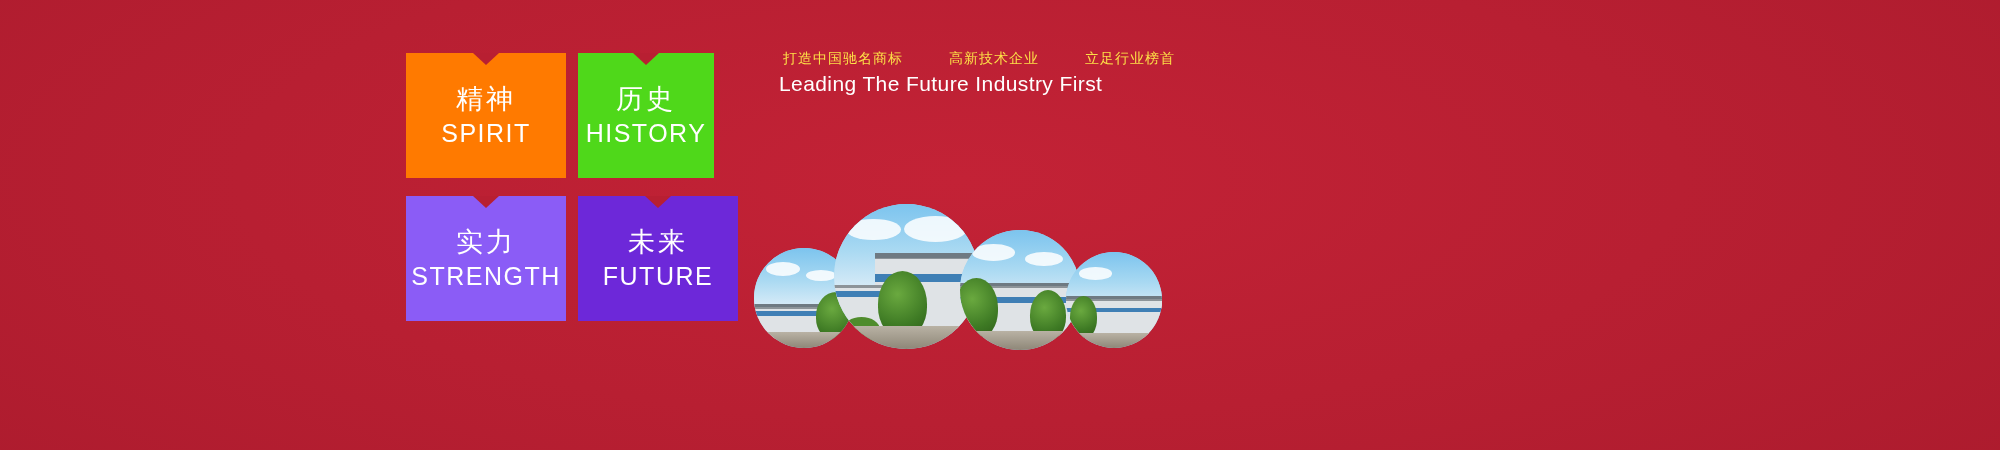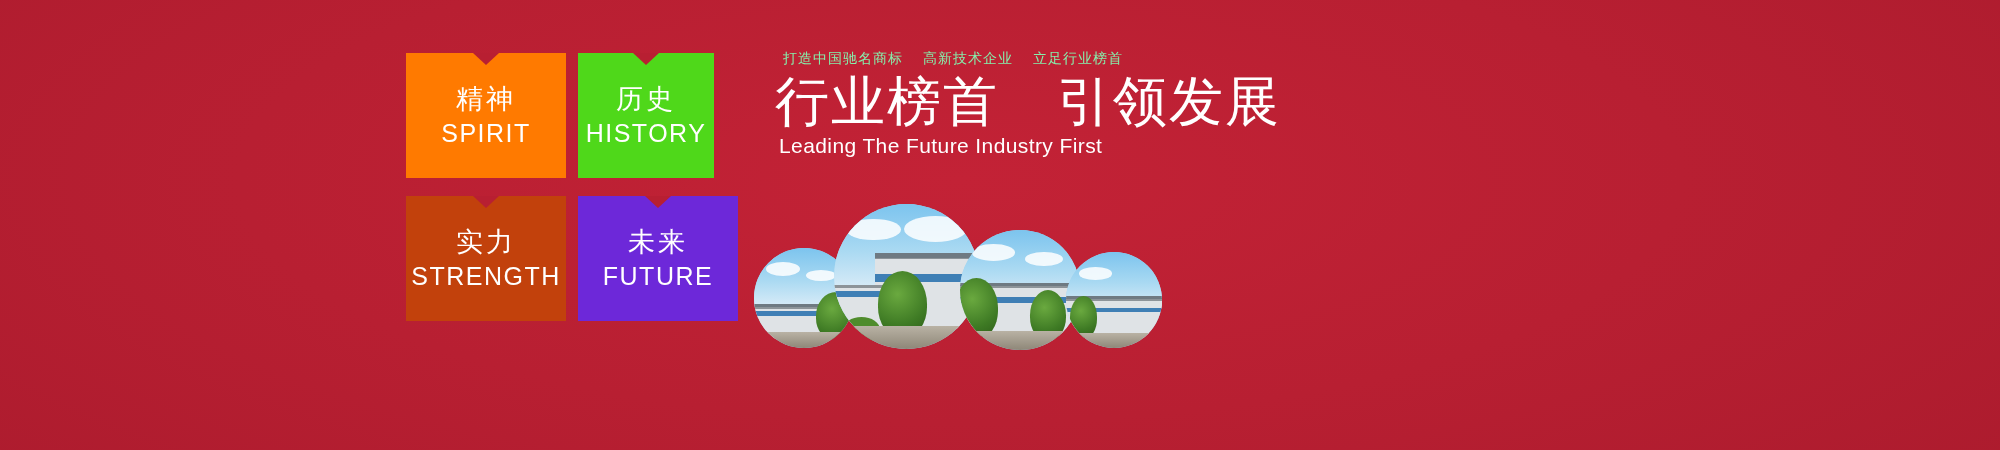--- a/index.html
+++ b/index.html
@@ -53,44 +53,44 @@
     left: 50%;
     transform: translateX(-50%);
     width: 0;
     height: 0;
     border-left: 13px solid transparent;
     border-right: 13px solid transparent;
   }
 
   #tile-spirit   { left: 406px;  top: 53px;  width: 160px; height: 125px; background: #ff7a00; }
   #tile-history  { left: 578px;  top: 53px;  width: 136px; height: 125px; background: #4fd81a; }
-  #tile-strength { left: 406px;  top: 196px; width: 160px; height: 125px; background: #c2410c; }
+  #tile-strength { left: 406px;  top: 196px; width: 160px; height: 125px; background: #8b5cf6; }
   #tile-future   { left: 578px;  top: 196px; width: 160px; height: 125px; background: #6d28d9; }
 
   #tile-spirit   .notch { border-top: 12px solid #b81f32; }
   #tile-history  .notch { border-top: 12px solid #b81f32; }
   #tile-strength .notch { border-top: 12px solid #b81f32; }
   #tile-future   .notch { border-top: 12px solid #b81f32; }
 
   
   #copy {
     position: absolute;
     left: 775px;
     top: 50px;
     width: 640px;
     color: #ffffff;
   }
   #eyebrow {
     display: flex;
-    gap: 20px;
+    gap: 46px;
     font-size: 14px;
     letter-spacing: 1px;
     padding-left: 8px;
     margin-bottom: 4px;
-    color: #86efac;
+    color: #fde047;
     font-family: Liberation Mono, monospace;
   }
   #eyebrow span { white-space: nowrap; }
 
   #headline {
     font-size: 54px;
     font-weight: 400;
     letter-spacing: 2px;
     line-height: 1.08;
     white-space: nowrap;
@@ -207,25 +207,20 @@
   </div>
 
   <div id="copy">
 
     <div id="eyebrow">
       <span>打造中国驰名商标</span>
       <span>高新技术企业</span>
       <span>立足行业榜首</span>
     </div>
 
-    <div id="headline">
-      <span>行业榜首</span>
-      <span class="gap"></span>
-      <span>引领发展</span>
-    </div>
 
     <div id="subhead">Leading The Future Industry First</div>
 
   </div>
 
   <div id="photos">
 
     <div class="pcircle" id="photo-left">
       <div class="sky"></div>
       <div class="cloudA" style="left:12%;top:14%;width:34%;height:14%;"></div>

